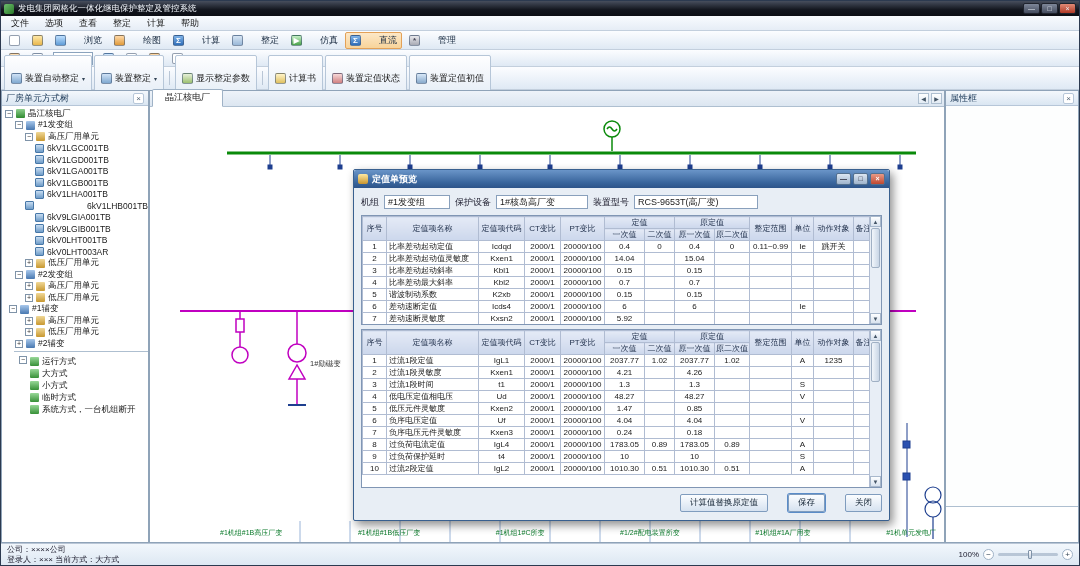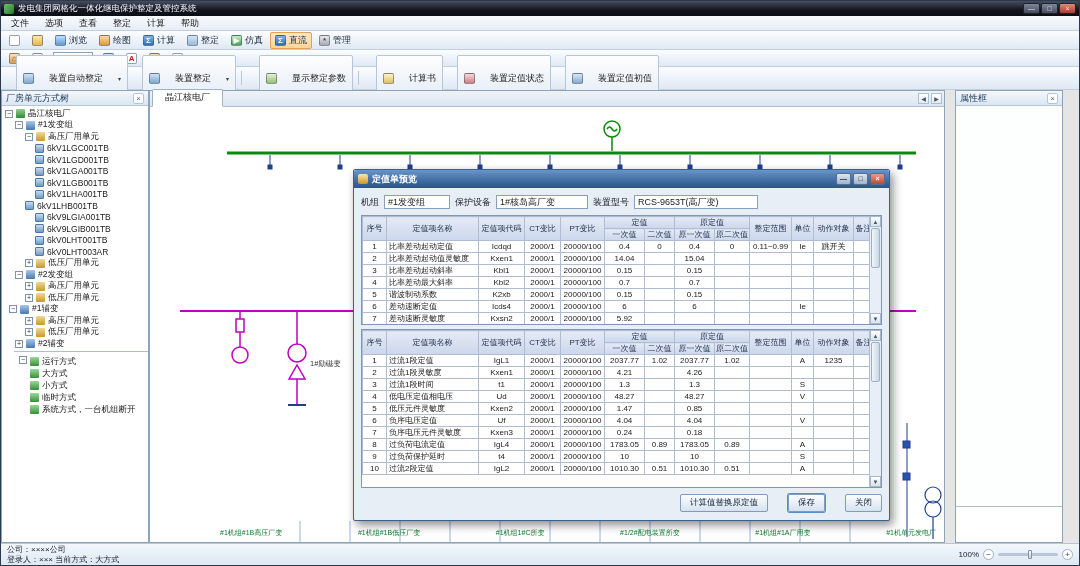--- a/index.html
+++ b/index.html
@@ -1,31 +1,31 @@
 <!DOCTYPE html>
 <html><head>
 <meta charset="utf-8">
 <style>
   *{margin:0;padding:0;box-sizing:border-box;}
   body{font-family:"Liberation Sans","DejaVu Sans",sans-serif;background:#9aa8b8;}
-  #app{position:relative;width:1080px;height:566px;overflow:hidden;background:#e5e5e5;font-size:9px;color:#1a1a1a;border:1px solid #2c3a50;}
+  #app{position:relative;width:1080px;height:566px;overflow:hidden;background:#1d4ed8;font-size:9px;color:#1a1a1a;border:1px solid #2c3a50;}
   
   .titlebar{position:absolute;top:0;left:0;right:0;height:15px;background:linear-gradient(#474e5d,#12151d 60%,#0c0e14);display:flex;align-items:center;gap:4px;padding:0 3px;color:#f0f4fa;font-size:8.5px;}
   .app-icon{width:10px;height:10px;border-radius:2px;background:linear-gradient(135deg,#6ec06e,#2a7a2a);flex:0 0 auto;}
   .win-btns{margin-left:auto;display:flex;gap:1px;}
   .win-btn{width:17px;height:11px;font-size:7px;line-height:10px;text-align:center;color:#e8edf5;background:linear-gradient(#7e8799,#444c5e);border:1px solid #20242e;border-radius:2px;cursor:default;}
   .win-btn.close{background:linear-gradient(#e08a76,#b03a26);}
   
   .menubar{position:absolute;top:15px;left:0;right:0;height:15px;background:linear-gradient(#f8fbfe,#e6edf6);border-bottom:1px solid #c3cfdd;display:flex;align-items:center;padding:0 2px;}
   .menu-item{padding:1px 8px;}
   .toolbar{position:absolute;left:0;right:0;background:linear-gradient(#fcfdff,#dfe9f4);border-bottom:1px solid #c3cfdd;display:flex;align-items:center;gap:2px;padding:0 3px;}
   #toolbar-main{top:30px;height:19px;}
   #toolbar-edit{top:49px;height:17px;}
   #toolbar-actions{top:66px;height:23px;}
-  .tb-btn{display:flex;align-items:center;gap:3px;padding:1px 4px;border:1px solid transparent;border-radius:2px;}
+  .tb-btn{display:flex;align-items:center;gap:18px;padding:1px 4px;border:1px solid transparent;border-radius:2px;}
   .tb-btn.active{border-color:#e3a157;background:linear-gradient(#fde8c8,#f8d49a);}
   .tb-label{color:#16283e;}
   .chip{width:11px;height:11px;border:1px solid rgba(60,80,110,.55);border-radius:2px;display:inline-flex;align-items:center;justify-content:center;font-size:8px;font-weight:bold;color:#fff;flex:0 0 auto;}
   .chip.new-doc{background:#fff;color:#567;}
   .chip.open-folder{background:linear-gradient(#ffe9a8,#e8b64c);}
   .chip.monitor{background:linear-gradient(#bfe0ff,#5e9bd6);}
   .chip.pencil{background:linear-gradient(#ffd9a8,#e09a3a);}
   .chip.sigma{background:linear-gradient(#7fb3e8,#2f6db8);}
   .chip.wrench{background:linear-gradient(#d8e6f4,#9ab8d8);}
   .chip.play{background:linear-gradient(#c6f0c6,#4aa34a);}
@@ -36,26 +36,26 @@
   .chip.font-a{background:#fff;color:#c22;}
   .chip.close-x{background:#fff;color:#333;}
   .chip.device{background:linear-gradient(#cfe2f6,#7fa8d0);}
   .chip.params{background:linear-gradient(#e6f0d8,#9cc070);}
   .chip.book{background:linear-gradient(#fff4c8,#e0c060);}
   .chip.status{background:linear-gradient(#f8d8d8,#d08080);}
   .chip.values{background:linear-gradient(#d8e8f8,#88aacc);}
   .vsep{width:1px;height:14px;background:#b9c6d6;margin:0 3px;}
   .zoom-box{display:flex;align-items:center;border:1px solid #8ba3bd;background:#fff;height:13px;padding:0 3px;gap:6px;margin:0 3px;}
   .zoom-box .arrow{font-size:6px;color:#456;}
-  .action-btn{display:flex;align-items:center;gap:15px;padding:16px 6px;border:1px solid #b6c6d8;border-radius:2px;background:linear-gradient(#fefeff,#e2ebf5);margin-left:12px;}
+  .action-btn{display:flex;align-items:center;gap:3px;padding:16px 6px;border:1px solid #b6c6d8;border-radius:2px;background:linear-gradient(#fefeff,#e2ebf5);}
   .dd{font-size:6px;color:#345;}
   
   .panel{position:absolute;top:89px;bottom:22px;background:#fff;border:1px solid #8fa3b8;}
   #left-panel{left:0;width:148px;}
-  #right-panel{right:16px;width:108px;margin-left:32px;}
+  #right-panel{right:0;width:134px;margin-left:32px;}
   .panel-header{height:15px;background:linear-gradient(#f4f8fc,#dae6f2);border-bottom:1px solid #b6c6d8;display:flex;align-items:center;padding:0 4px;color:#24405e;}
   .panel-close{margin-left:auto;width:11px;height:11px;line-height:9px;text-align:center;font-size:8px;color:#567;border:1px solid #b6c6d8;border-radius:2px;background:#fff;}
   #tree{position:absolute;top:15px;left:0;right:0;height:243px;overflow:hidden;padding-top:2px;}
   .tree-row{display:flex;align-items:center;gap:3px;height:11.5px;white-space:nowrap;font-size:8.5px;}
   .exp{width:8px;height:8px;border:1px solid #7f93a8;background:#fff;font-size:7px;line-height:6px;text-align:center;color:#333;flex:0 0 auto;}
   .ticon{width:9px;height:9px;border-radius:1px;flex:0 0 auto;}
   .ticon.plant{background:linear-gradient(#8fd08f,#2f8a2f);}
   .ticon.unit{background:linear-gradient(#a8c8ec,#4878b0);}
   .ticon.group{background:linear-gradient(#f0d898,#c89830);}
   .ticon.device{background:linear-gradient(#c8ddf2,#6f9cc8);border:1px solid #4878a8;}
@@ -261,21 +261,21 @@
           <span>6kV1LGA001TB</span>
         </div>
         <div class="tree-row" style="padding-left: 33px;">
           <span class="ticon device"></span>
           <span>6kV1LGB001TB</span>
         </div>
         <div class="tree-row" style="padding-left: 33px;">
           <span class="ticon device"></span>
           <span>6kV1LHA001TB</span>
         </div>
-        <div class="tree-row" style="padding-left: 23px;">
+        <div class="tree-row" style="padding-left: 23px; justify-content: space-between;">
           <span class="ticon device"></span>
           <span>6kV1LHB001TB</span>
         </div>
         <div class="tree-row" style="padding-left: 33px;">
           <span class="ticon device"></span>
           <span>6kV9LGIA001TB</span>
         </div>
         <div class="tree-row" style="padding-left: 33px;">
           <span class="ticon device"></span>
           <span>6kV9LGIB001TB</span>

